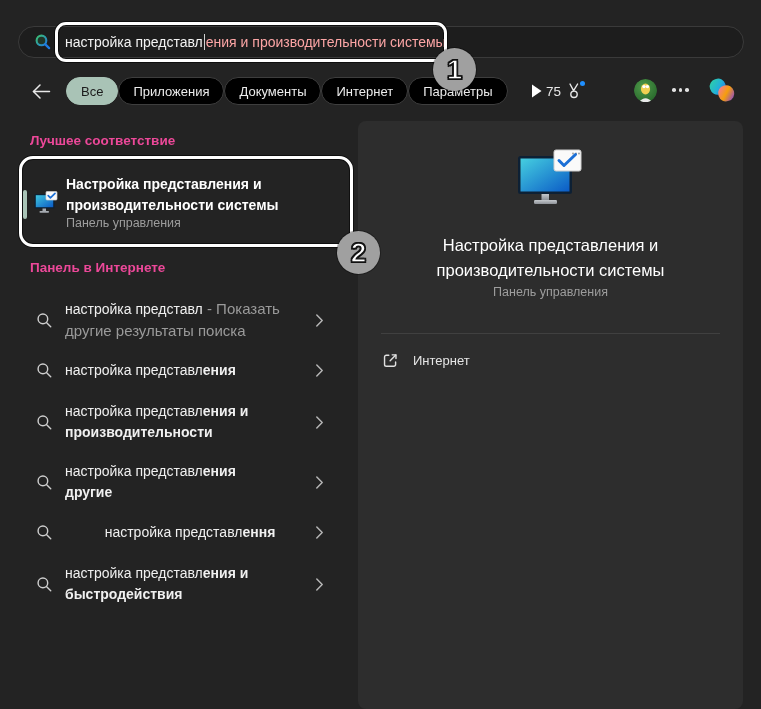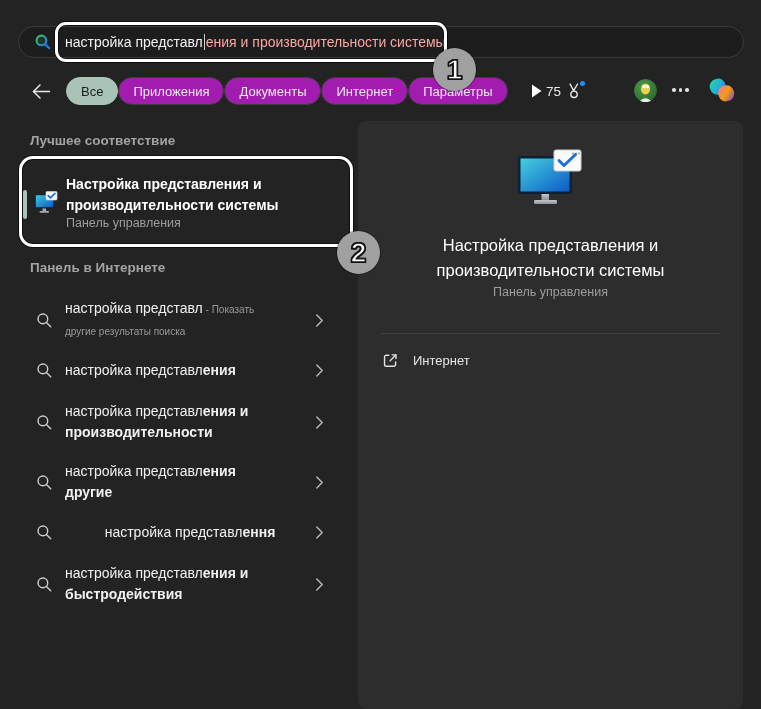--- a/index.html
+++ b/index.html
@@ -34,54 +34,54 @@
   .anno-badge span { font-size:28px; font-weight:700; color:#ffffff;
       -webkit-text-stroke:1.3px #111;
       text-shadow:-1px -1px 0 #111,1px -1px 0 #111,-1px 1px 0 #111,1px 1px 0 #111; }
   .anno-badge.b1 { left:433px; top:48px; }
   .anno-badge.b2 { left:337px; top:231px; }
 
   
   .back-btn { position:absolute; left:29px; top:79px; width:24px; height:24px;
               display:flex; align-items:center; justify-content:center; }
   .tabs { position:absolute; left:66px; top:77px; display:flex; }
-  .pill { height:28px; padding:0 14px; border-radius:14px; background:#a21caf;
+  .pill { height:28px; padding:0 14px; border-radius:14px; background:#000000;
           border:1px solid #3e3e3e; color:#ececec; font-size:13px;
           display:flex; align-items:center; white-space:nowrap; }
   .pill.active { background:#a9c3b6; border-color:#a9c3b6; color:#1c1c1c; }
   .scroll-more { position:absolute; left:526px; top:81px; width:20px; height:20px;
                  display:flex; align-items:center; justify-content:center; }
   .rewards { position:absolute; left:546px; top:80px; height:22px; display:flex; align-items:center; gap:6px; }
   .rewards .pts { font-size:13.5px; color:#e8e8e8; }
   .rewards .medal-wrap { position:relative; width:17px; height:19px; }
   .rewards .dot { position:absolute; right:-1px; top:-1px; width:5px; height:5px; border-radius:50%; background:#1f8fff; }
   .avatar { position:absolute; left:634px; top:79px; width:23px; height:23px; border-radius:50%; overflow:hidden; }
   .more-dots { position:absolute; left:672px; top:88px; display:flex; gap:3px; }
   .more-dots i { width:3.5px; height:3.5px; border-radius:50%; background:#e0e0e0; }
   .copilot { position:absolute; left:707px; top:75px; width:30px; height:30px; }
 
   
-  .sec-header { position:absolute; left:30px; font-size:13.5px; font-weight:700; color:#a3a3a3; }
+  .sec-header { position:absolute; left:30px; font-size:13.5px; font-weight:700; color:#ec4899; }
   #hdr-best { top:133px; }
   #hdr-web  { top:260px; }
 
   .best-card { position:absolute; left:20px; top:158px; width:331px; height:87px; border-radius:10px; }
   .best-accent { position:absolute; left:3px; top:32px; width:3.5px; height:29px; border-radius:2px; background:#a9c3b6; }
   .best-icon { position:absolute; left:14px; top:33px; }
   .best-title { position:absolute; left:46px; top:16px; font-size:14px; font-weight:700;
                 color:#ffffff; line-height:20.5px; }
   .best-sub { position:absolute; left:46px; top:58px; font-size:12.5px; color:#9d9d9d; }
 
   .sug-row { position:absolute; left:30px; width:302px; display:flex; align-items:center; padding-left:6px; }
   .sug-mag { flex:0 0 auto; margin-right:12px; }
   .sug-mag circle, .sug-mag line { fill:none; stroke:#cfcfcf; stroke-width:1.5; stroke-linecap:round; }
   .sug-text { flex:1 1 auto; font-size:14px; color:#f0f0f0; line-height:21px; }
   .sug-text .b { font-weight:700; }
   .sug-text .dim { color:#9a9a9a; }
-  .sug-text .small { font-size:10px; }
+  .sug-text .small { font-size:15px; }
   .sug-chev { flex:0 0 auto; margin-left:auto; margin-right:8px; }
   .sug-chev polyline { fill:none; stroke:#b8b8b8; stroke-width:1.6; stroke-linecap:round; stroke-linejoin:round; }
 
   
   .preview {
     position:absolute; left:358px; top:121px; width:385px; height:588px;
     background:#2d2d2d; border-radius:8px;
   }
   .preview .big-icon { position:absolute; left:159px; top:28px; }
   .pv-title { position:absolute; left:0; top:112px; width:100%; text-align:center;

